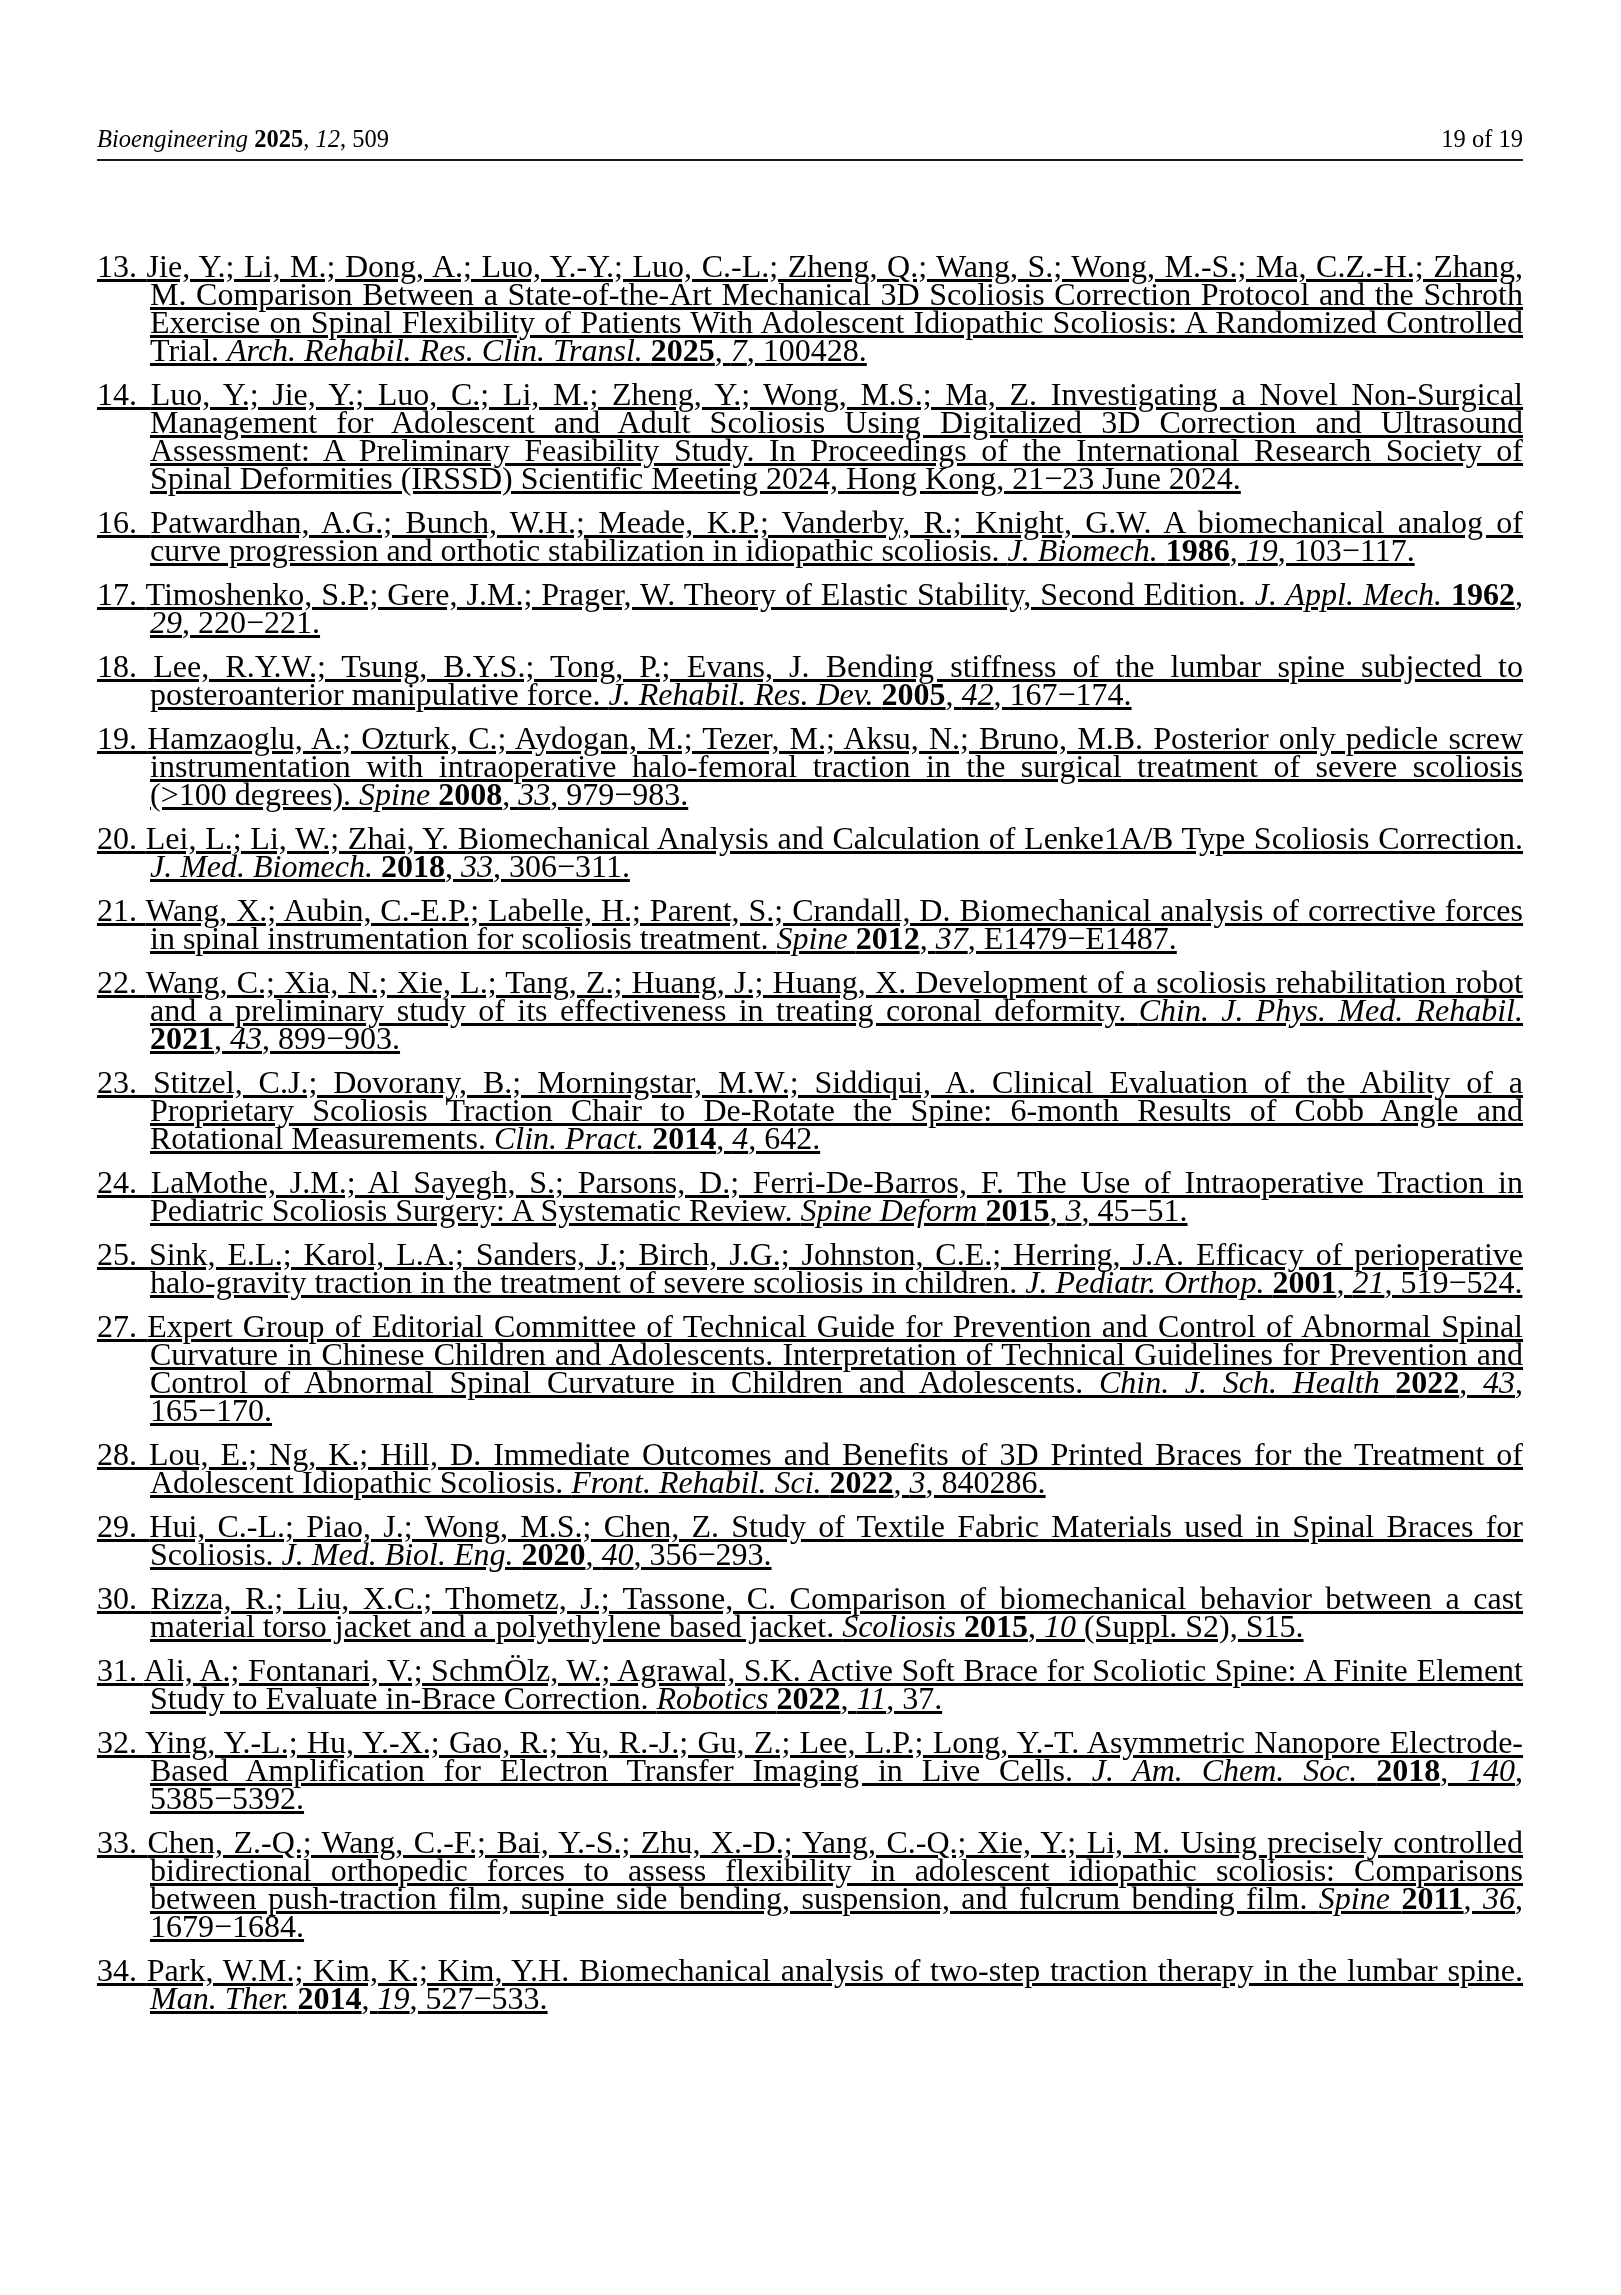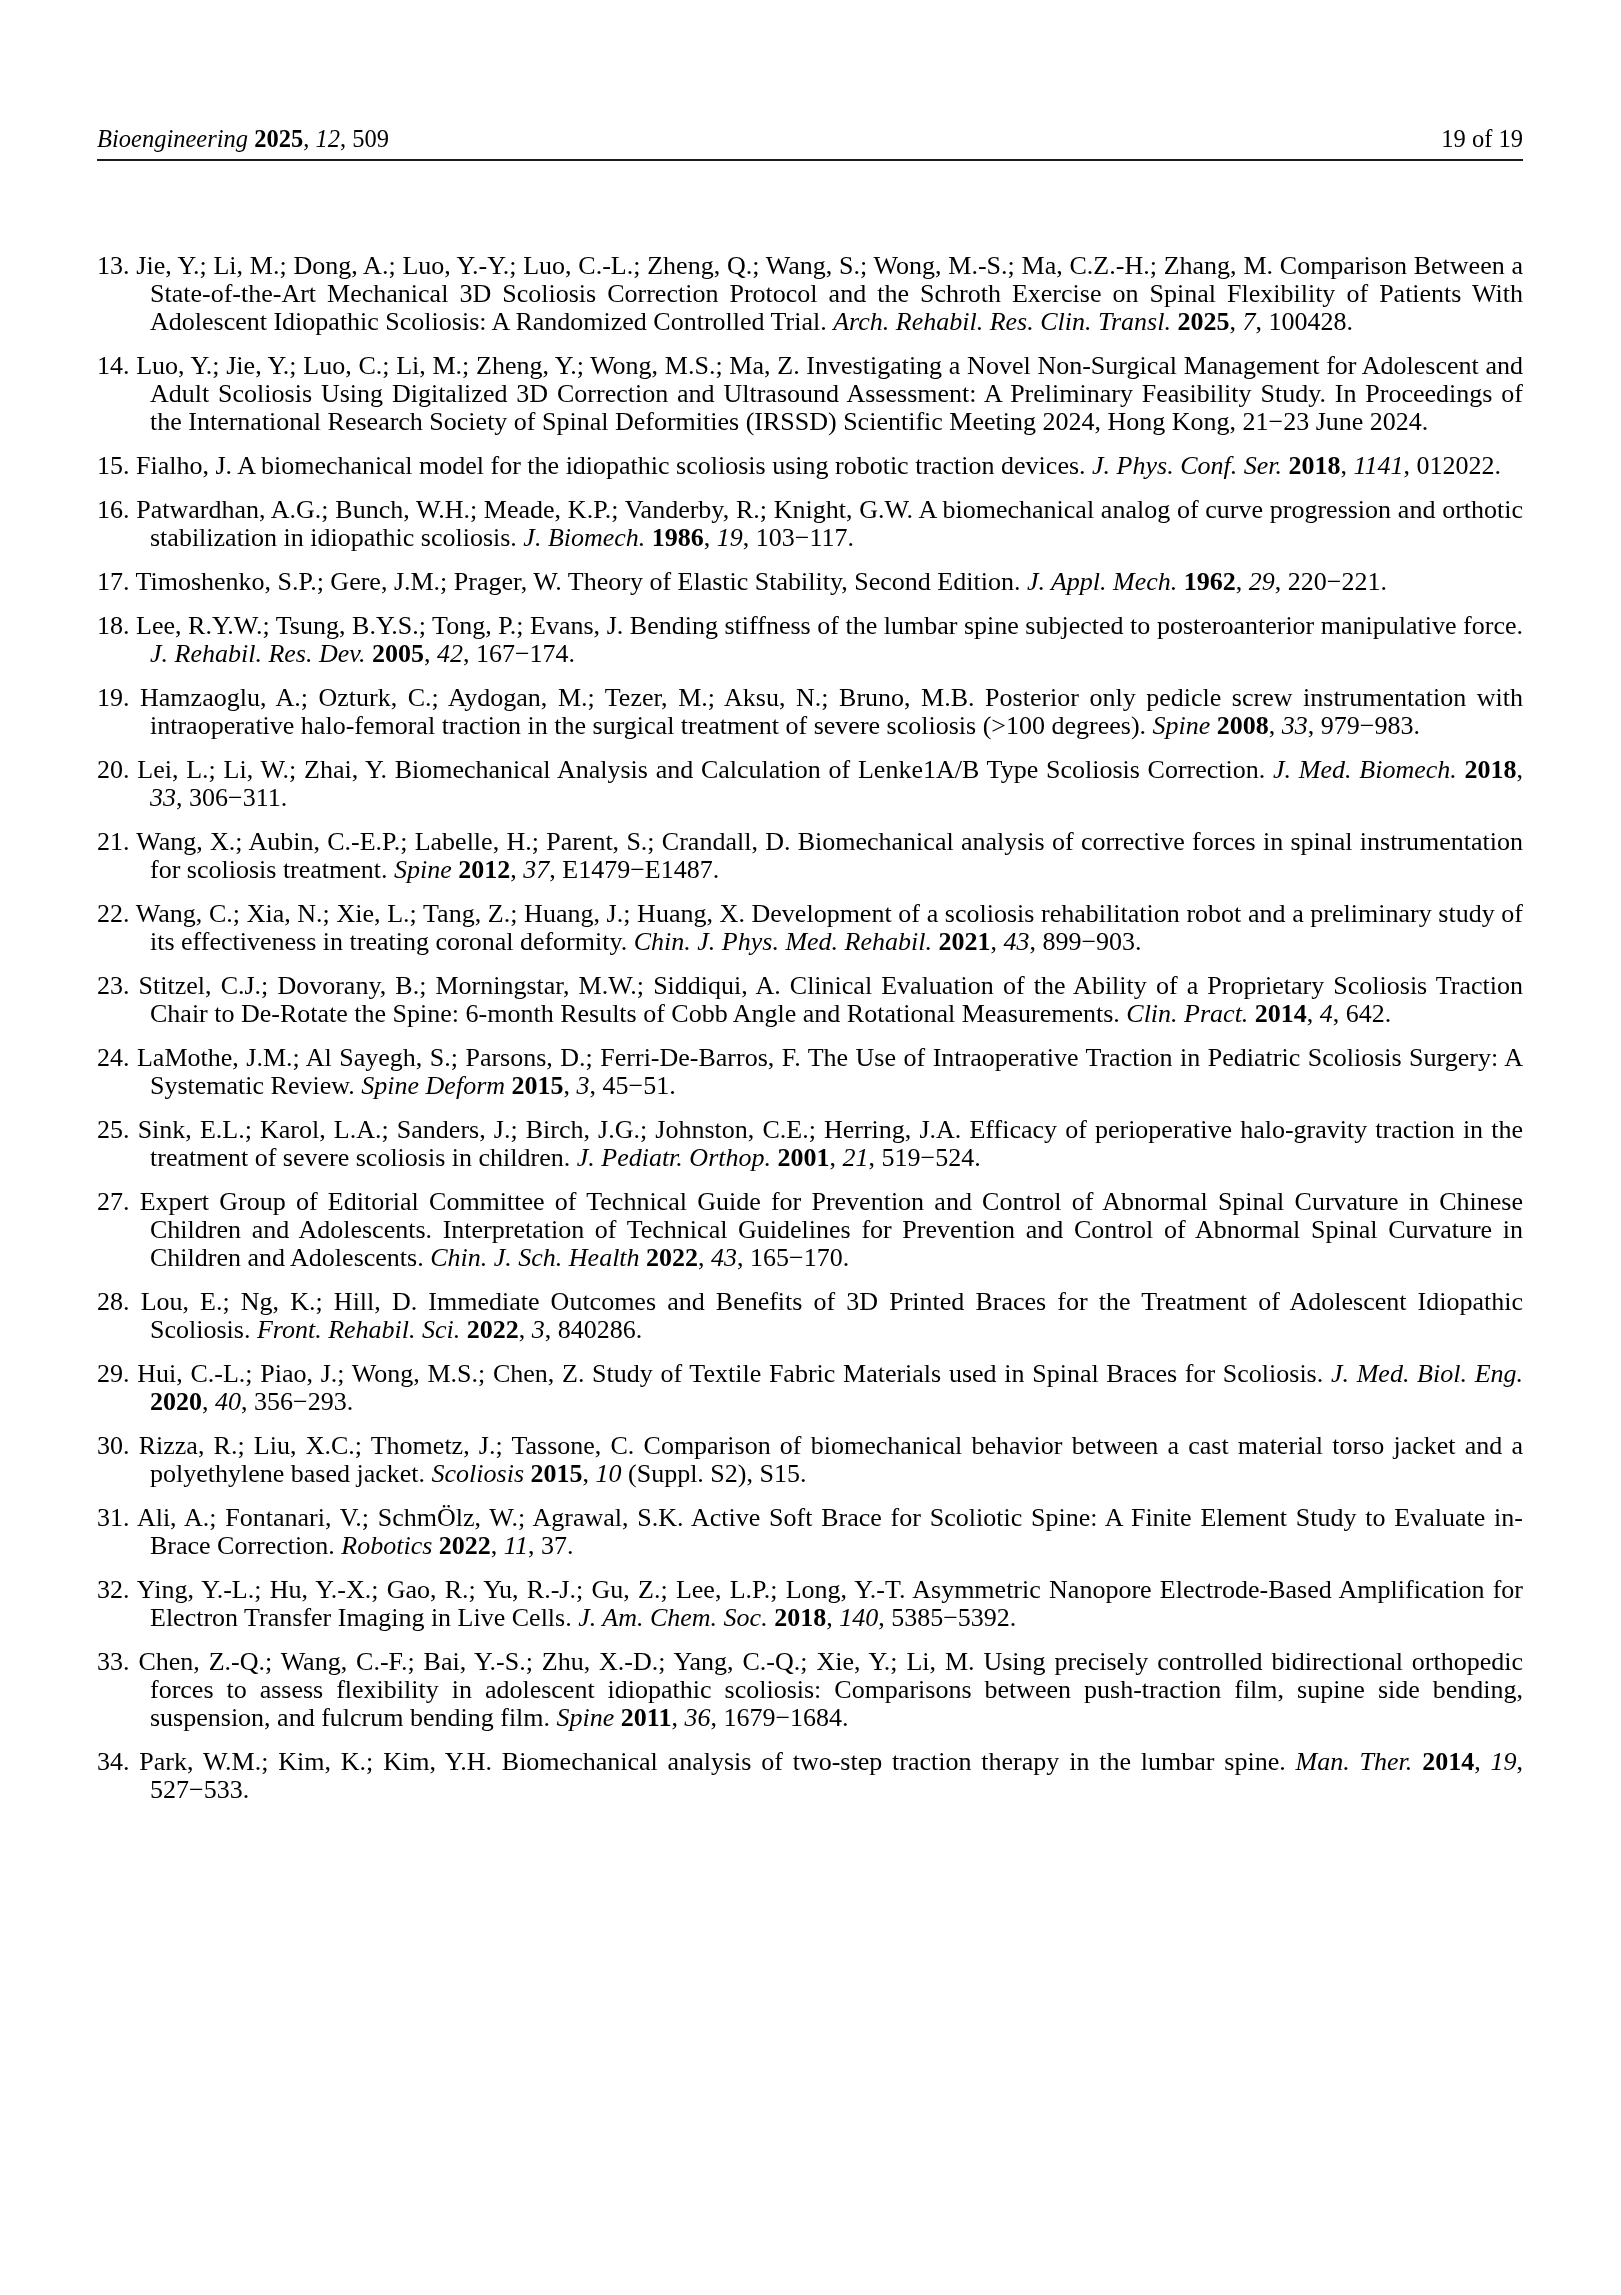--- a/index.html
+++ b/index.html
@@ -26,23 +26,24 @@
   .hdr .seg-b{font-weight:bold;}
   .rule{
     margin-top:6.1px;
     height:2.6px;
     background:#1c1c1c;
   }
   ol.refs{
     list-style:none;
     margin:91px 0 0 0;
     padding:0;
-    font-size:26px;
+    font-size:32px;
     line-height:28px;
     text-align:justify;
+    text-decoration:underline;
   }
   ol.refs li{
     padding-left:53px;
     text-indent:-53px;
     margin:0 0 16px 0;
   }
   .seg-p{font-style:normal;font-weight:normal;}
   .seg-i{font-style:italic;}
   .seg-b{font-weight:bold;}
   .disc{
@@ -61,21 +62,20 @@
   <div class="hdr">
     <div><span class="seg-i">Bioengineering </span><span class="seg-b">2025</span><span class="seg-p">, </span><span class="seg-i">12</span><span class="seg-p">, 509</span></div>
     <div>19 of 19</div>
   </div>
 
   <div class="rule"></div>
 
   <ol class="refs">
       <li><span>13. </span><span class="seg-p">Jie, Y.; Li, M.; Dong, A.; Luo, Y.-Y.; Luo, C.-L.; Zheng, Q.; Wang, S.; Wong, M.-S.; Ma, C.Z.-H.; Zhang, M. Comparison Between a State-of-the-Art Mechanical 3D Scoliosis Correction Protocol and the Schroth Exercise on Spinal Flexibility of Patients With Adolescent Idiopathic Scoliosis: A Randomized Controlled Trial. </span><span class="seg-i">Arch. Rehabil. Res. Clin. Transl. </span><span class="seg-b">2025</span><span class="seg-p">, </span><span class="seg-i">7</span><span class="seg-p">, 100428.</span></li>
       <li><span>14. </span><span class="seg-p">Luo, Y.; Jie, Y.; Luo, C.; Li, M.; Zheng, Y.; Wong, M.S.; Ma, Z. Investigating a Novel Non-Surgical Management for Adolescent and Adult Scoliosis Using Digitalized 3D Correction and Ultrasound Assessment: A Preliminary Feasibility Study. In Proceedings of the International Research Society of Spinal Deformities (IRSSD) Scientific Meeting 2024, Hong Kong, 21−23 June 2024.</span></li>
-      <li><span>15. </span><span class="seg-p">Fialho, J. A biomechanical model for the idiopathic scoliosis using robotic traction devices. </span><span class="seg-i">J. Phys. Conf. Ser. </span><span class="seg-b">2018</span><span class="seg-p">, </span><span class="seg-i">1141</span><span class="seg-p">, 012022.</span></li>
       <li><span>16. </span><span class="seg-p">Patwardhan, A.G.; Bunch, W.H.; Meade, K.P.; Vanderby, R.; Knight, G.W. A biomechanical analog of curve progression and orthotic stabilization in idiopathic scoliosis. </span><span class="seg-i">J. Biomech. </span><span class="seg-b">1986</span><span class="seg-p">, </span><span class="seg-i">19</span><span class="seg-p">, 103−117.</span></li>
       <li><span>17. </span><span class="seg-p">Timoshenko, S.P.; Gere, J.M.; Prager, W. Theory of Elastic Stability, Second Edition. </span><span class="seg-i">J. Appl. Mech. </span><span class="seg-b">1962</span><span class="seg-p">, </span><span class="seg-i">29</span><span class="seg-p">, 220−221.</span></li>
       <li><span>18. </span><span class="seg-p">Lee, R.Y.W.; Tsung, B.Y.S.; Tong, P.; Evans, J. Bending stiffness of the lumbar spine subjected to posteroanterior manipulative force. </span><span class="seg-i">J. Rehabil. Res. Dev. </span><span class="seg-b">2005</span><span class="seg-p">, </span><span class="seg-i">42</span><span class="seg-p">, 167−174.</span></li>
       <li><span>19. </span><span class="seg-p">Hamzaoglu, A.; Ozturk, C.; Aydogan, M.; Tezer, M.; Aksu, N.; Bruno, M.B. Posterior only pedicle screw instrumentation with intraoperative halo-femoral traction in the surgical treatment of severe scoliosis (&gt;100 degrees). </span><span class="seg-i">Spine </span><span class="seg-b">2008</span><span class="seg-p">, </span><span class="seg-i">33</span><span class="seg-p">, 979−983.</span></li>
       <li><span>20. </span><span class="seg-p">Lei, L.; Li, W.; Zhai, Y. Biomechanical Analysis and Calculation of Lenke1A/B Type Scoliosis Correction. </span><span class="seg-i">J. Med. Biomech. </span><span class="seg-b">2018</span><span class="seg-p">, </span><span class="seg-i">33</span><span class="seg-p">, 306−311.</span></li>
       <li><span>21. </span><span class="seg-p">Wang, X.; Aubin, C.-E.P.; Labelle, H.; Parent, S.; Crandall, D. Biomechanical analysis of corrective forces in spinal instrumentation for scoliosis treatment. </span><span class="seg-i">Spine </span><span class="seg-b">2012</span><span class="seg-p">, </span><span class="seg-i">37</span><span class="seg-p">, E1479−E1487.</span></li>
       <li><span>22. </span><span class="seg-p">Wang, C.; Xia, N.; Xie, L.; Tang, Z.; Huang, J.; Huang, X. Development of a scoliosis rehabilitation robot and a preliminary study of its effectiveness in treating coronal deformity. </span><span class="seg-i">Chin. J. Phys. Med. Rehabil. </span><span class="seg-b">2021</span><span class="seg-p">, </span><span class="seg-i">43</span><span class="seg-p">, 899−903.</span></li>
       <li><span>23. </span><span class="seg-p">Stitzel, C.J.; Dovorany, B.; Morningstar, M.W.; Siddiqui, A. Clinical Evaluation of the Ability of a Proprietary Scoliosis Traction Chair to De-Rotate the Spine: 6-month Results of Cobb Angle and Rotational Measurements. </span><span class="seg-i">Clin. Pract. </span><span class="seg-b">2014</span><span class="seg-p">, </span><span class="seg-i">4</span><span class="seg-p">, 642.</span></li>
       <li><span>24. </span><span class="seg-p">LaMothe, J.M.; Al Sayegh, S.; Parsons, D.; Ferri-De-Barros, F. The Use of Intraoperative Traction in Pediatric Scoliosis Surgery: A Systematic Review. </span><span class="seg-i">Spine Deform </span><span class="seg-b">2015</span><span class="seg-p">, </span><span class="seg-i">3</span><span class="seg-p">, 45−51.</span></li>
       <li><span>25. </span><span class="seg-p">Sink, E.L.; Karol, L.A.; Sanders, J.; Birch, J.G.; Johnston, C.E.; Herring, J.A. Efficacy of perioperative halo-gravity traction in the treatment of severe scoliosis in children. </span><span class="seg-i">J. Pediatr. Orthop. </span><span class="seg-b">2001</span><span class="seg-p">, </span><span class="seg-i">21</span><span class="seg-p">, 519−524.</span></li>

